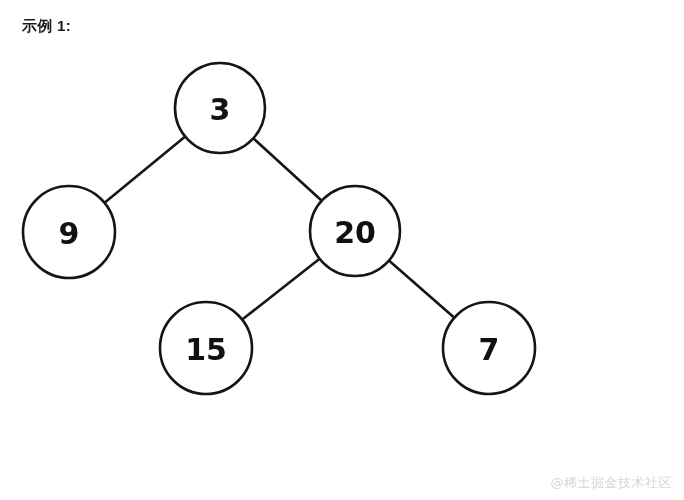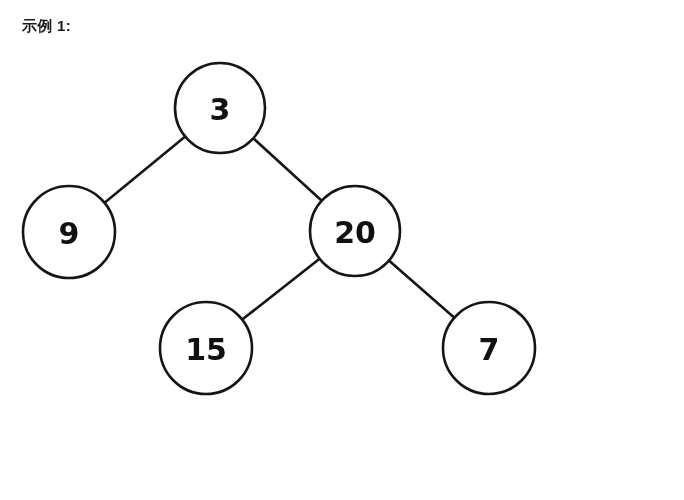--- a/index.html
+++ b/index.html
@@ -110,14 +110,15 @@
           <text class="node-label" x="206" y="349">15</text>
         </g>
         <g>
           <circle cx="489" cy="348" r="46" fill="#ffffff" stroke="#151515" stroke-width="2.6"></circle>
           <text class="node-label" x="489" y="349">7</text>
         </g>
       </g>
   </svg>
 
 
+  <div id="watermark">@稀土掘金技术社区</div>
 
 </div>
 
 </body></html>

